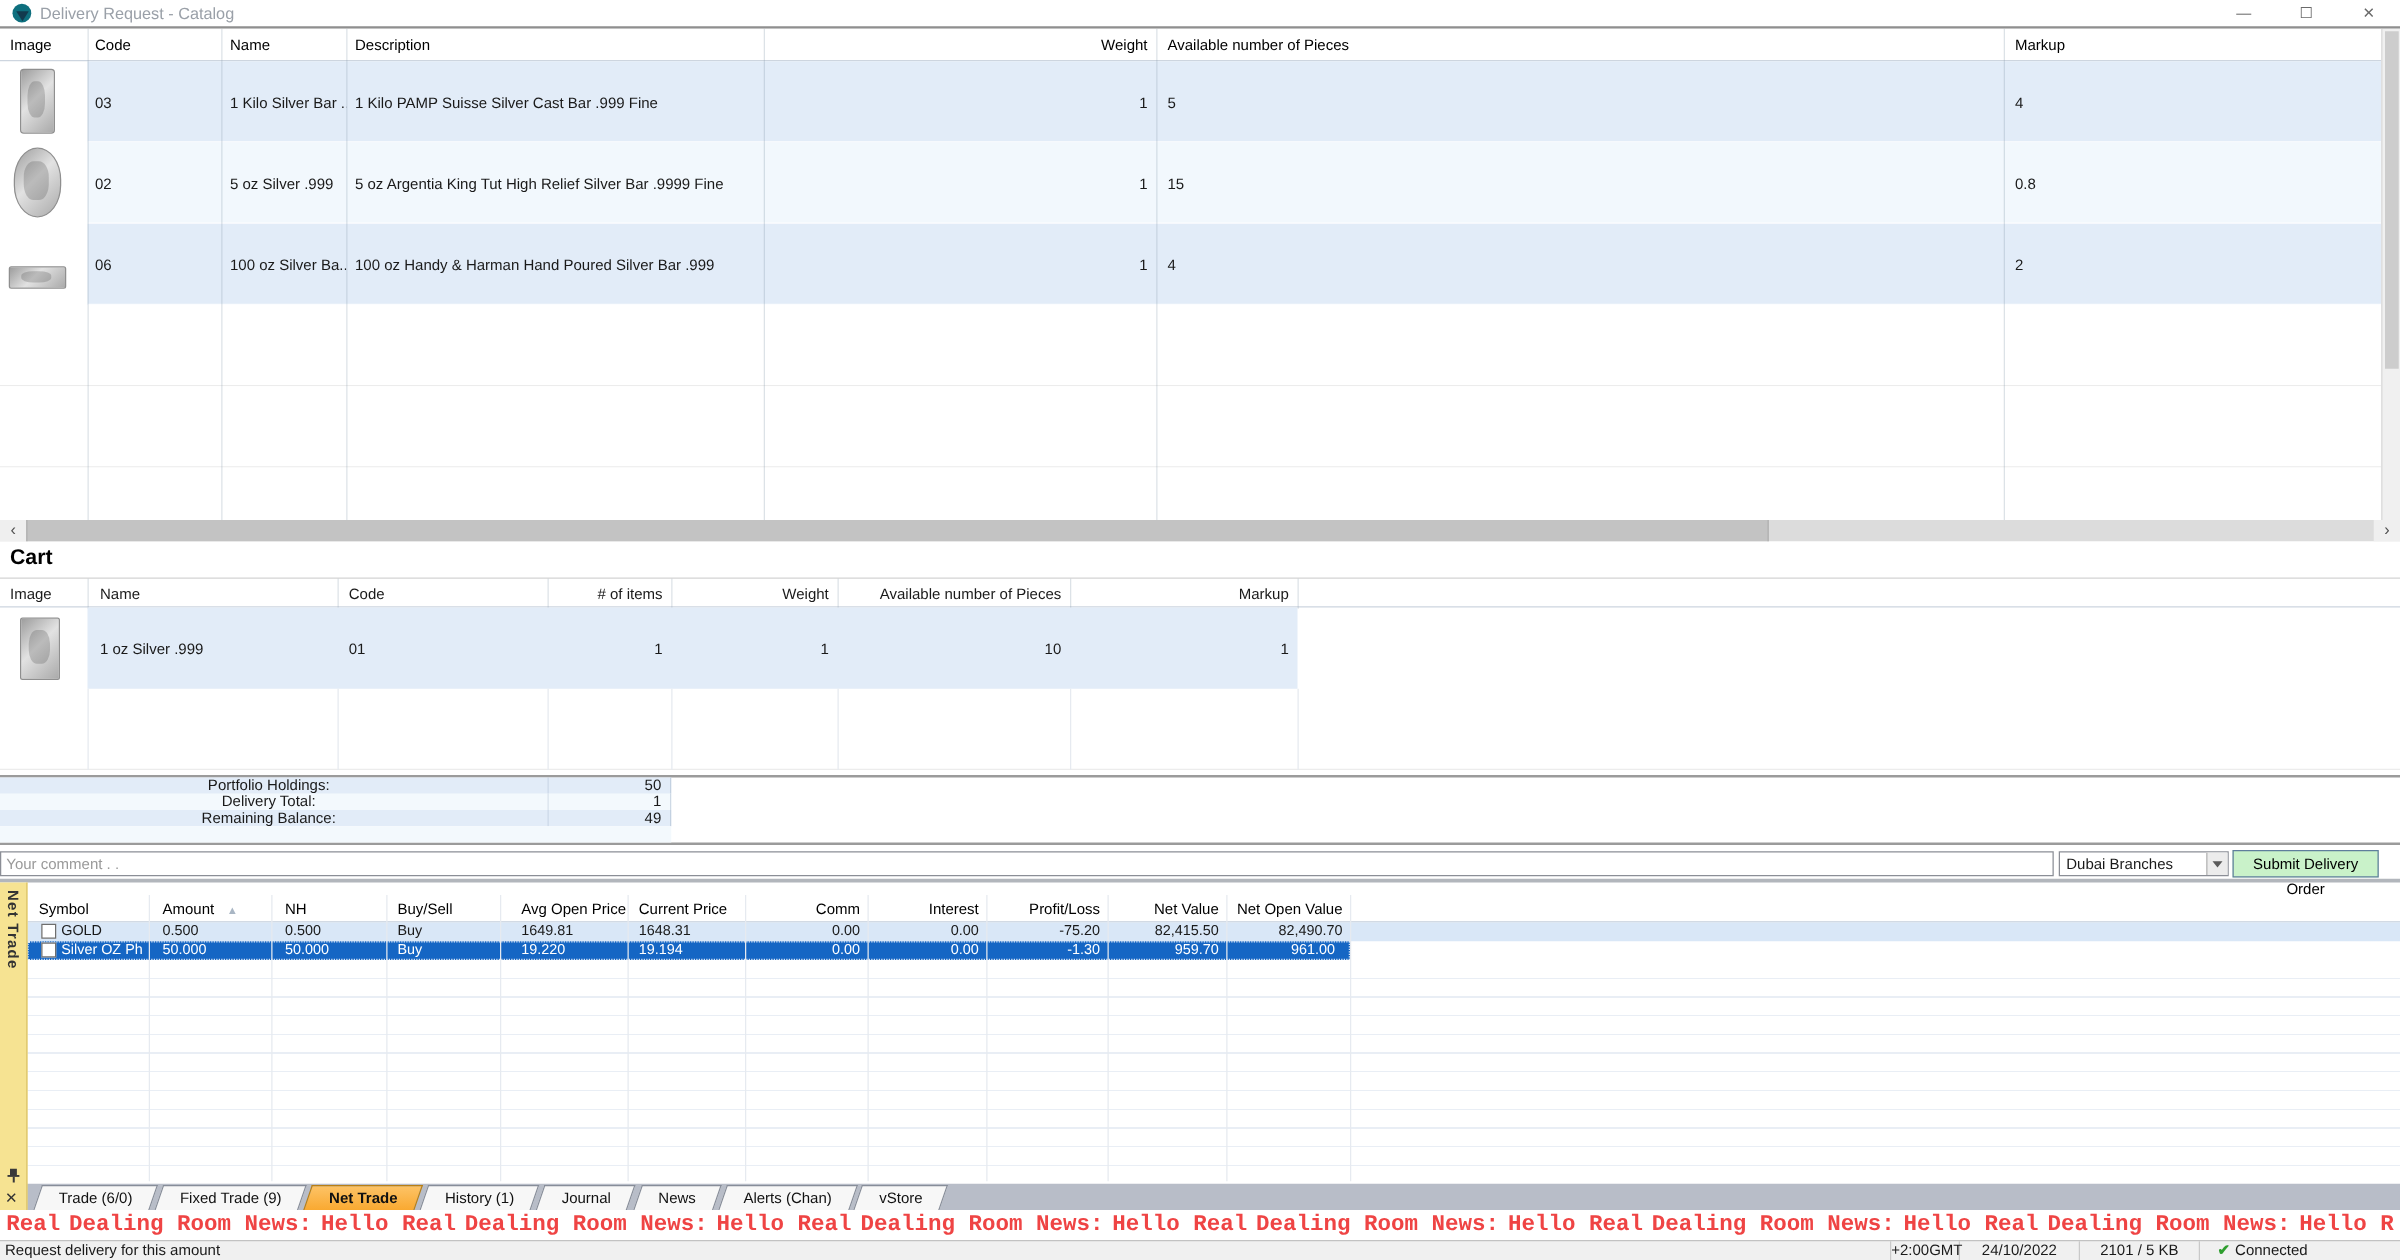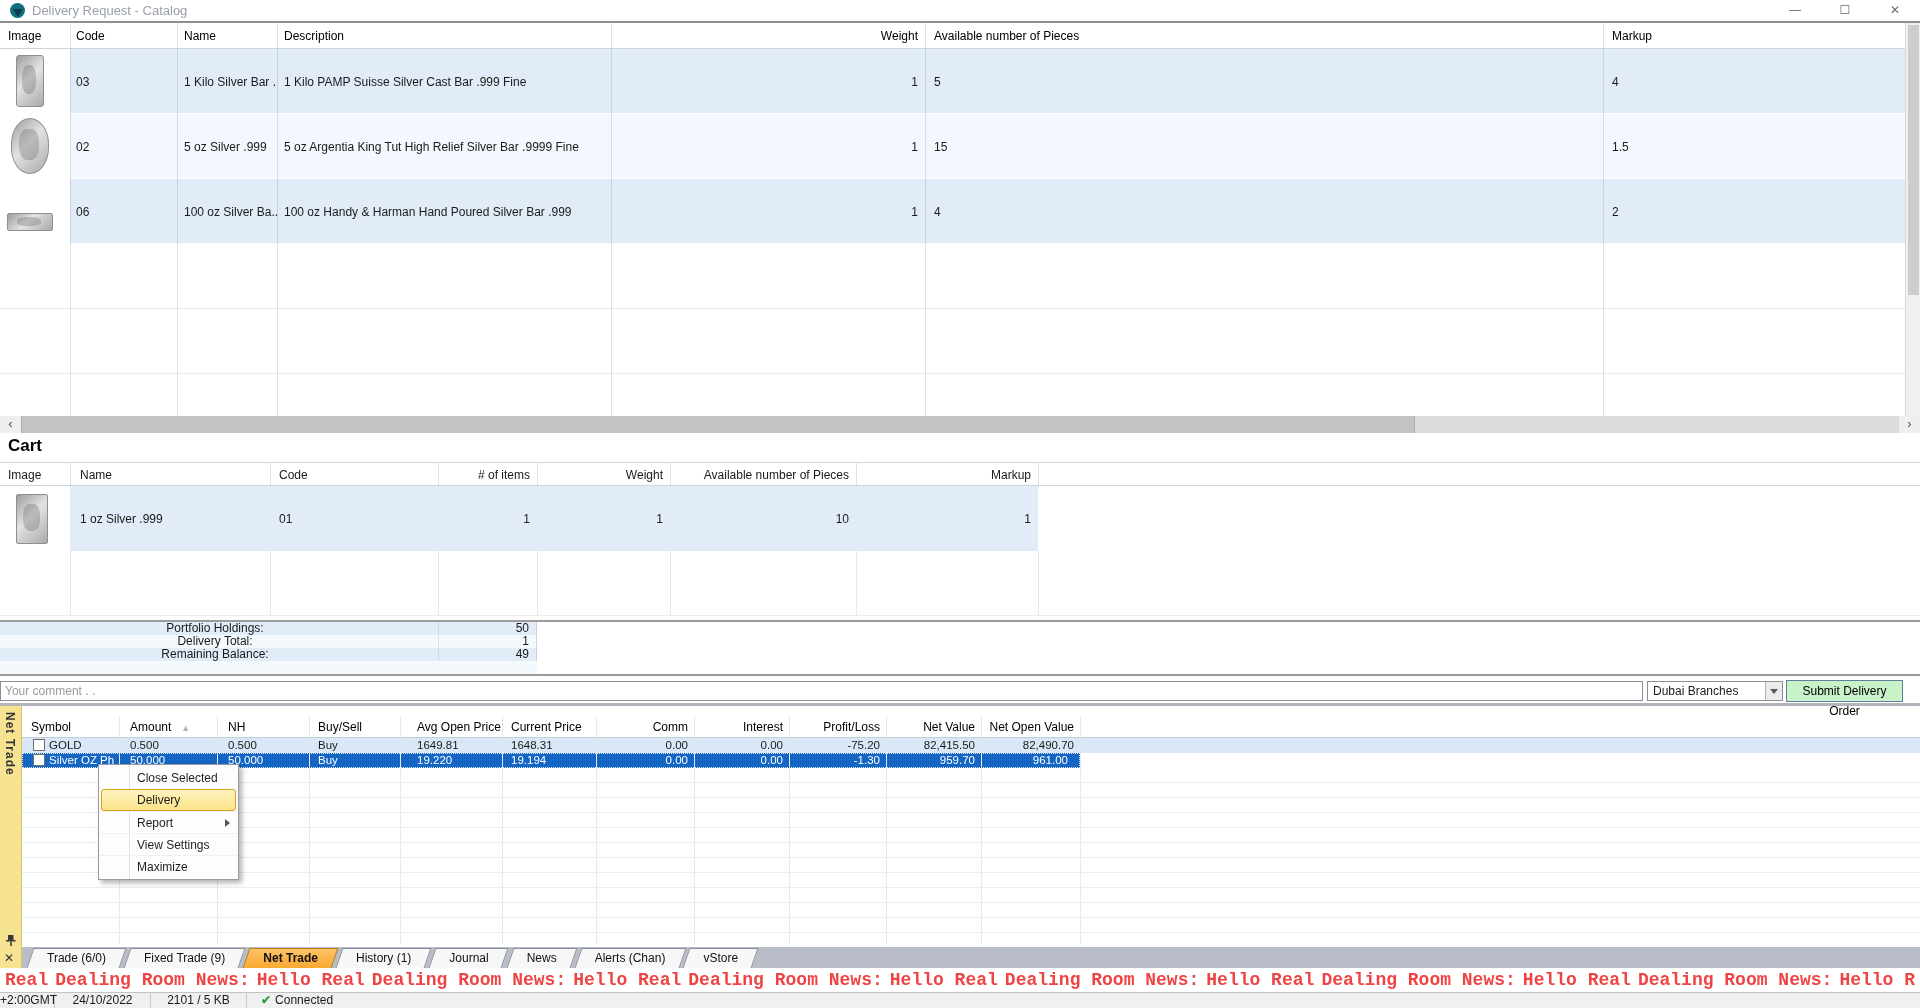--- a/index.html
+++ b/index.html
@@ -164,21 +164,21 @@
     <div class="cat-row" style="top:91px">
       <div class="band" style="background:#f2f8fd"></div>
       <div class="product-img img-oval">
           <div class="img-inner"></div>
         </div>
       <div class="cell" style="left:76px">02</div>
       <div class="cell" style="left:184px;width:93px;overflow:hidden">5 oz Silver .999</div>
       <div class="cell" style="left:284px">5 oz Argentia King Tut High Relief Silver Bar .9999 Fine</div>
       <div class="cell r" style="left:611px;width:307px">1</div>
       <div class="cell" style="left:934px">15</div>
-      <div class="cell" style="left:1612px">1.5</div>
+      <div class="cell" style="left:1612px">0.8</div>
     </div>
 
     <div class="cat-row" style="top:156px">
       <div class="band" style="background:#e2ecf8"></div>
       <div class="product-img img-flat">
           <div class="img-inner"></div>
         </div>
       <div class="cell" style="left:76px">06</div>
       <div class="cell" style="left:184px;width:93px;overflow:hidden">100 oz Silver Ba...</div>
       <div class="cell" style="left:284px">100 oz Handy &amp; Harman Hand Poured Silver Bar .999</div>
@@ -337,27 +337,20 @@
   <div class="vline-soft" style="left:309px;top:716px;height:229px"></div>
   <div class="vline-soft" style="left:400px;top:716px;height:229px"></div>
   <div class="vline-soft" style="left:502px;top:716px;height:229px"></div>
   <div class="vline-soft" style="left:596px;top:716px;height:229px"></div>
   <div class="vline-soft" style="left:694px;top:716px;height:229px"></div>
   <div class="vline-soft" style="left:789px;top:716px;height:229px"></div>
   <div class="vline-soft" style="left:886px;top:716px;height:229px"></div>
   <div class="vline-soft" style="left:981px;top:716px;height:229px"></div>
   <div class="vline-soft" style="left:1080px;top:716px;height:229px"></div>
 
-  <div class="ctx-menu">
-    <div class="menu-item">Close Selected</div>
-    <div class="menu-item hl">Delivery</div>
-    <div class="menu-item"><span>Report</span><span class="sub"></span></div>
-    <div class="menu-item">View Settings</div>
-    <div class="menu-item">Maximize</div>
-  </div>
 
   <div class="tabbar">
     <div class="tab"><span>Trade (6/0)</span></div>
     <div class="tab"><span>Fixed Trade (9)</span></div>
     <div class="tab active"><span>Net Trade</span></div>
     <div class="tab"><span>History (1)</span></div>
     <div class="tab"><span>Journal</span></div>
     <div class="tab"><span>News</span></div>
     <div class="tab"><span>Alerts (Chan)</span></div>
     <div class="tab"><span>vStore</span></div>
@@ -373,20 +366,21 @@
     <span>Hello Real</span>
     <span>Dealing Room News:</span>
     <span>Hello Real</span>
     <span>Dealing Room News:</span>
     <span>Hello Real</span>
     <span>Dealing Room News:</span>
     <span>Hello R</span>
   </div>
 
   <div class="statusbar">
+    <div class="sb-msg">Request delivery for this amount</div>
     <div class="sb-cell sb-tz">+2:00GMT</div>
     <div class="sb-cell sb-dt">24/10/2022 13:38:40</div>
     <div class="sb-cell sb-tr">2101 / 5 KB</div>
     <div class="sb-cell sb-conn">
       <span class="conn-ico">✔</span><span>Connected</span>
     </div>
   </div>
 
 </div>
 

